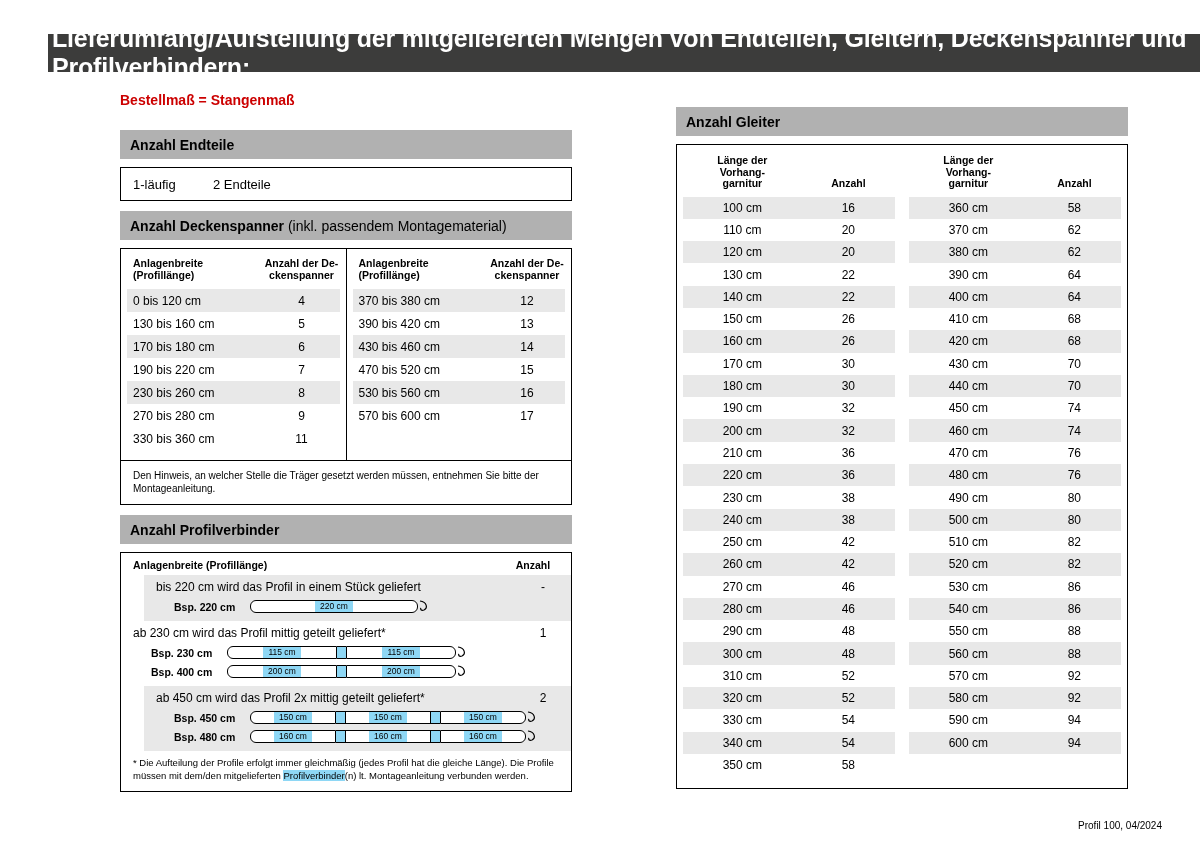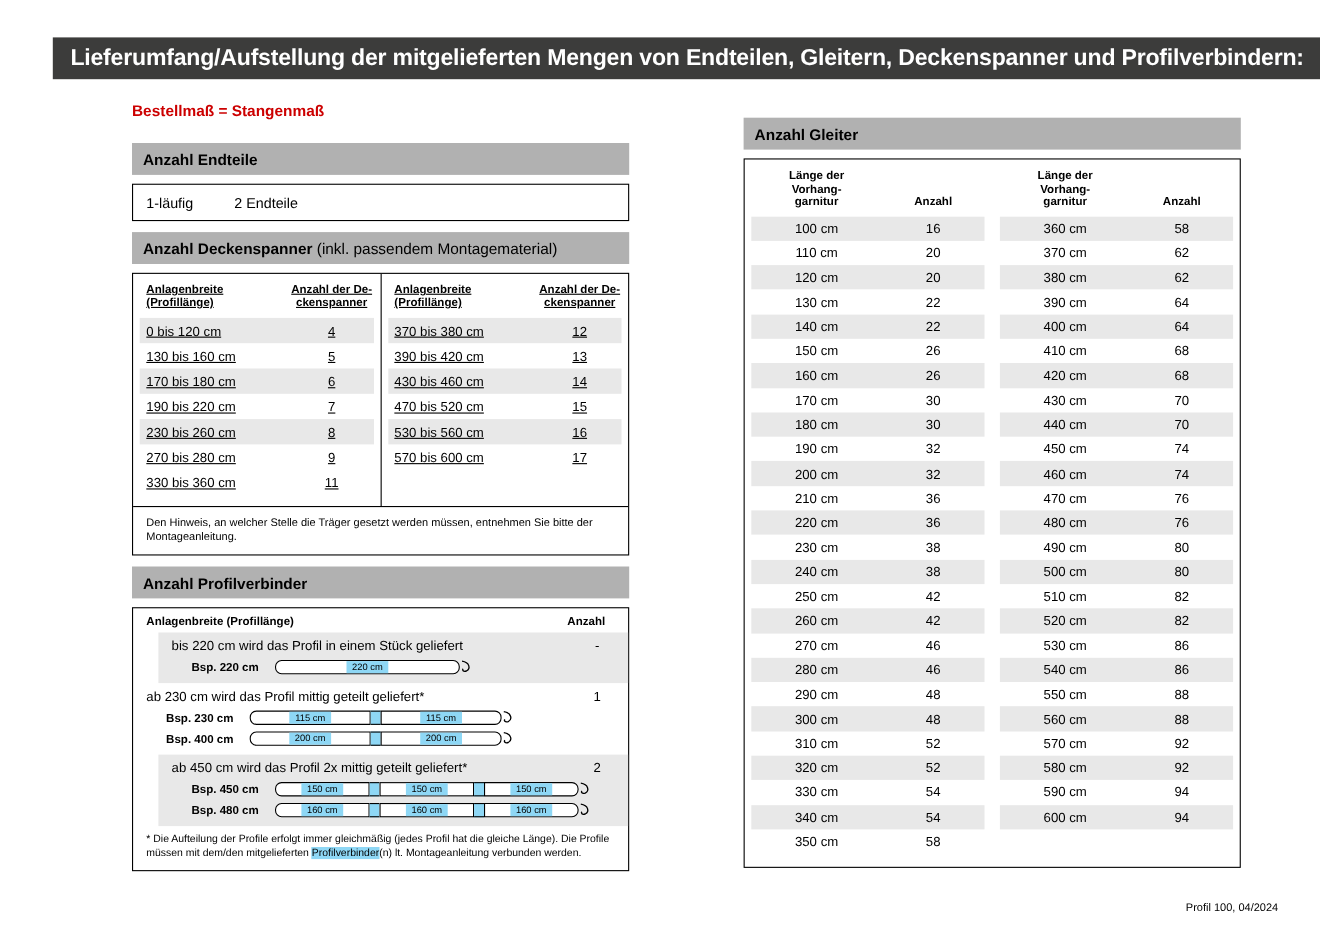--- a/index.html
+++ b/index.html
@@ -1,38 +1,38 @@
 <!DOCTYPE html>
 <html><head>
 <meta charset="utf-8">
 <style>
   * { margin:0; padding:0; box-sizing:border-box; }
   html,body { background:#fff; }
   body { width:1200px; height:849px; font-family:"Liberation Sans", sans-serif; color:#000; position:relative; overflow:hidden; }
   .page { position:absolute; inset:0; background:#fff; }
 
   .title-bar { position:absolute; left:48px; top:34px; right:0; height:38px; background:#3c3c3b; color:#fff;
-    display:flex; align-items:center; padding-left:16px; font-size:21px; font-weight:bold; letter-spacing:-0.2px; }
+    display:flex; align-items:center; padding-left:4px; font-size:25px; font-weight:bold; letter-spacing:-0.2px; }
 
   .col-left  { position:absolute; left:120px; top:92px;  width:452px; }
   .col-right { position:absolute; left:676px; top:107px; width:452px; }
 
   .red-sub { color:#cc0000; font-weight:bold; font-size:14px; height:16px; margin-bottom:22px; }
 
   .sec-header { background:#b1b1b1; height:29px; display:flex; align-items:center; padding-left:10px; font-size:14px; margin-top:10px; }
   .sec-header.mt0 { margin-top:0; }
   .sec-header .bold { font-weight:bold; }
   .sec-header .reg { font-weight:normal; white-space:pre; }
 
   .endteile-box { margin-top:8px; height:34px; border:1px solid #000; display:flex; align-items:center; font-size:13px; }
   .et-label { width:92px; padding-left:12px; }
 
   .deck-box { margin-top:8px; border:1px solid #000; }
   .deck-tables { display:flex; }
-  .deck-table { flex:1; padding:8px 6px 10px;text-decoration:underline; }
+  .deck-table { flex:1; padding:8px 6px 10px; }
   .deck-table.second { border-left:1px solid #000; }
   .deck-head { display:flex; font-weight:bold; font-size:10.5px; line-height:12px; white-space:pre-line; margin-bottom:8px; }
   .deck-head .h1 { flex:1; padding-left:6px; }
   .deck-head .h2 { width:76px; text-align:center; }
   .trow { display:flex; font-size:12px; }
   .trow.striped { background:#e8e8e8; }
   .deck-body .trow { height:23px; align-items:center; }
   .deck-body .c0 { flex:1; padding-left:6px; }
   .deck-body .c1 { width:76px; text-align:center; }
   .deck-note { border-top:1px solid #000; font-size:10px; line-height:13px; padding:8px 12px 9px; }

